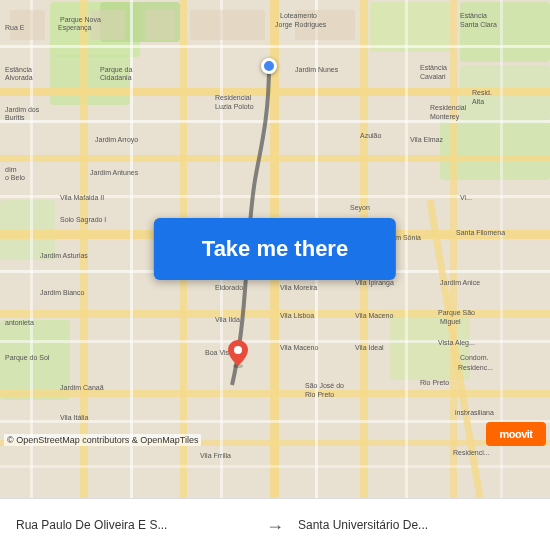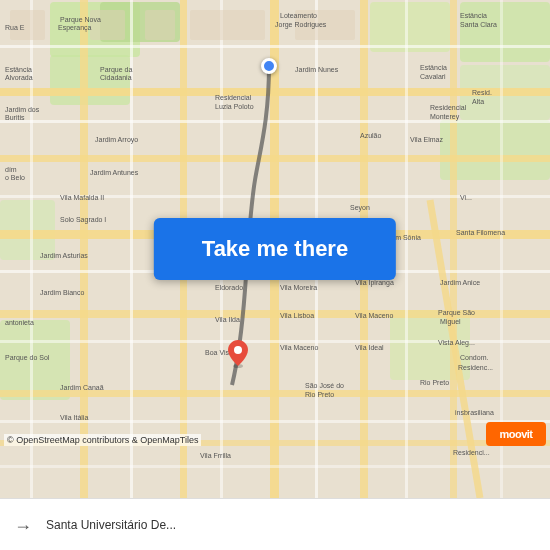--- a/index.html
+++ b/index.html
@@ -308,19 +308,22 @@
     </div>
 
     
     <div id="moovit-logo">
       <span>moovit</span>
     </div>
 
   </div>
 
   <div id="bottom-bar">
+    <div class="bottom-location">
+      <span class="bottom-location-text">Rua Paulo De Oliveira E S...</span>
+    </div>
     <span class="arrow-icon">→</span>
     <div class="bottom-location">
       <span class="bottom-location-text">Santa Universitário De...</span>
     </div>
   </div>
 
 </div>
 
 </body></html>

